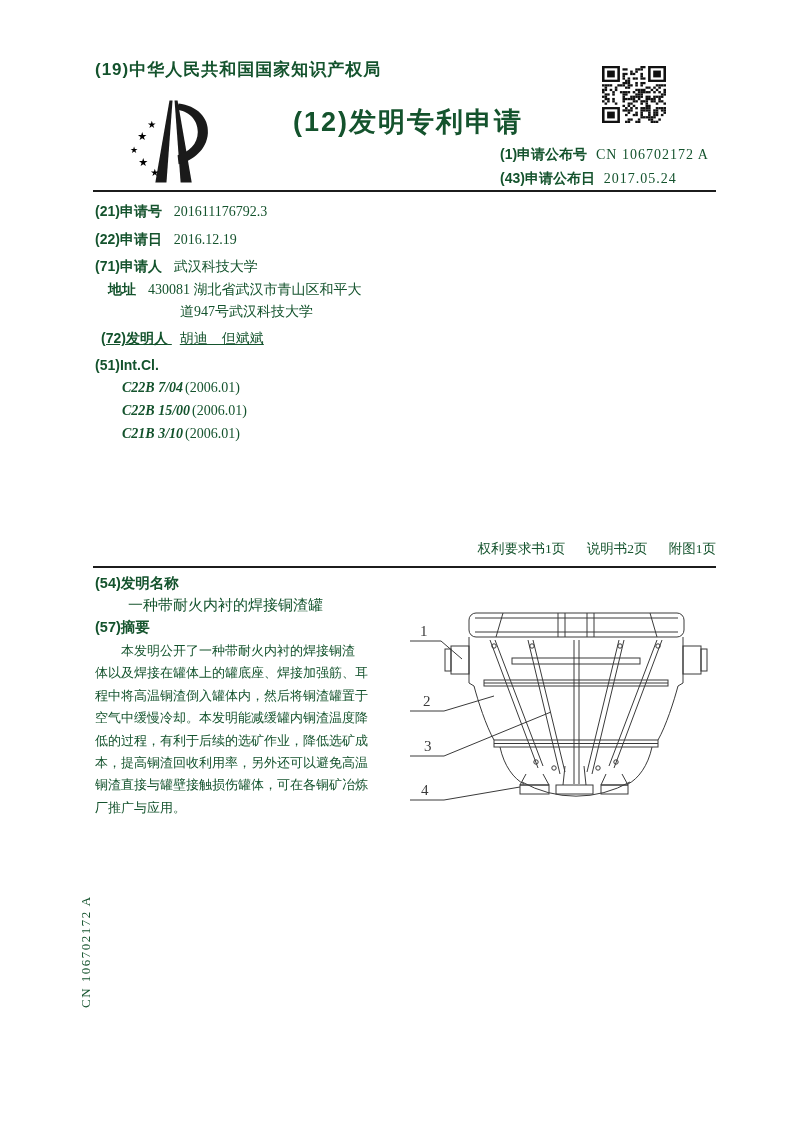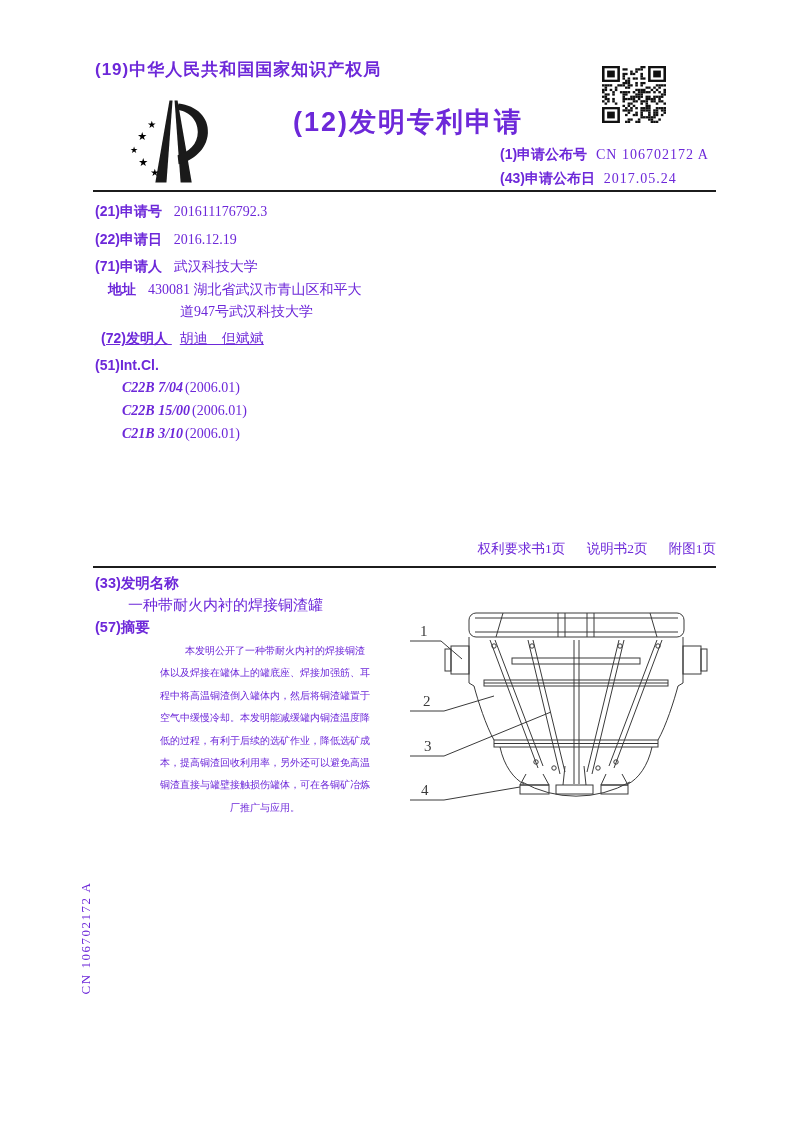--- a/index.html
+++ b/index.html
@@ -1,36 +1,36 @@
 <!DOCTYPE html>
 <html><head>
 <meta charset="utf-8">
 <style>
   html,body{margin:0;padding:0;background:#e8e8e8;}
   .page{position:relative;width:800px;height:1131px;margin:0 auto;background:#ffffff;
-        font-family:"Liberation Sans",sans-serif;color:#6d28d9;overflow:hidden;text-align:center;}
+        font-family:"Liberation Sans",sans-serif;color:#14532d;overflow:hidden;}
   .abs{position:absolute;}
   .serif{font-family:"Liberation Serif",serif;}
   .office{left:95px;top:58px;font-size:17px;font-weight:bold;letter-spacing:1px;}
   .doctitle{left:293px;top:104px;font-size:27px;font-weight:bold;letter-spacing:2px;}
   .publine{left:500px;font-size:14px;white-space:nowrap;}
   .publine .lbl{font-weight:bold;}
   .publine .val{font-family:"Liberation Serif",serif;margin-left:5px;letter-spacing:1px;}
   .rule{left:93px;width:623px;height:2px;background:#1c1c1c;}
   .bib{font-size:14px;white-space:nowrap;}
   .bib .lbl{font-weight:bold;}
   .bib .val{font-family:"Liberation Serif",serif;margin-left:8px;}
   .cls{font-family:"Liberation Serif",serif;font-size:14px;font-style:italic;font-weight:bold;}
   .cls .ver{font-style:normal;font-weight:normal;margin-left:2px;}
   .pagesinfo{top:540px;right:84px;font-size:13.5px;font-family:"Liberation Serif",serif;}
   .pagesinfo span{margin-left:18px;}
   .sec-lbl{font-size:14.5px;font-weight:bold;}
   .inv-title{left:128px;top:596px;font-size:15px;font-family:"Liberation Serif",serif;}
   .abstract{left:95px;top:640px;width:340px;font-family:"Liberation Serif",serif;
-            font-size:10px;line-height:22.4px;}
+            font-size:13px;line-height:22.4px;}
   .abstract div{white-space:nowrap;}
   .abstract div:first-child{text-indent:2em;}
   .sidetext{left:78px;top:1008px;width:140px;font-family:"Liberation Serif",serif;
             font-size:13px;letter-spacing:1.5px;white-space:nowrap;
             transform:rotate(-90deg);transform-origin:0 0;}
   svg text{font-family:"Liberation Serif",serif;}
 </style>
 </head>
 <body>
 
@@ -309,21 +309,21 @@
   </div>
 
   <div class="abs pagesinfo">
     <span>权利要求书1页</span>
     <span>说明书2页</span>
     <span>附图1页</span>
   </div>
 
   <div class="abs rule" style="top:566px;"></div>
 
-  <div class="abs sec-lbl" style="left:95px;top:574px;">(33)发明名称</div>
+  <div class="abs sec-lbl" style="left:95px;top:574px;">(54)发明名称</div>
   <div class="abs inv-title">一种带耐火内衬的焊接铜渣罐</div>
   <div class="abs sec-lbl" style="left:95px;top:618px;">(57)摘要</div>
 
   <div class="abs abstract">
     <div>本发明公开了一种带耐火内衬的焊接铜渣</div>
     <div>体以及焊接在罐体上的罐底座、焊接加强筋、耳</div>
     <div>程中将高温铜渣倒入罐体内，然后将铜渣罐置于</div>
     <div>空气中缓慢冷却。本发明能减缓罐内铜渣温度降</div>
     <div>低的过程，有利于后续的选矿作业，降低选矿成</div>
     <div>本，提高铜渣回收利用率，另外还可以避免高温</div>

